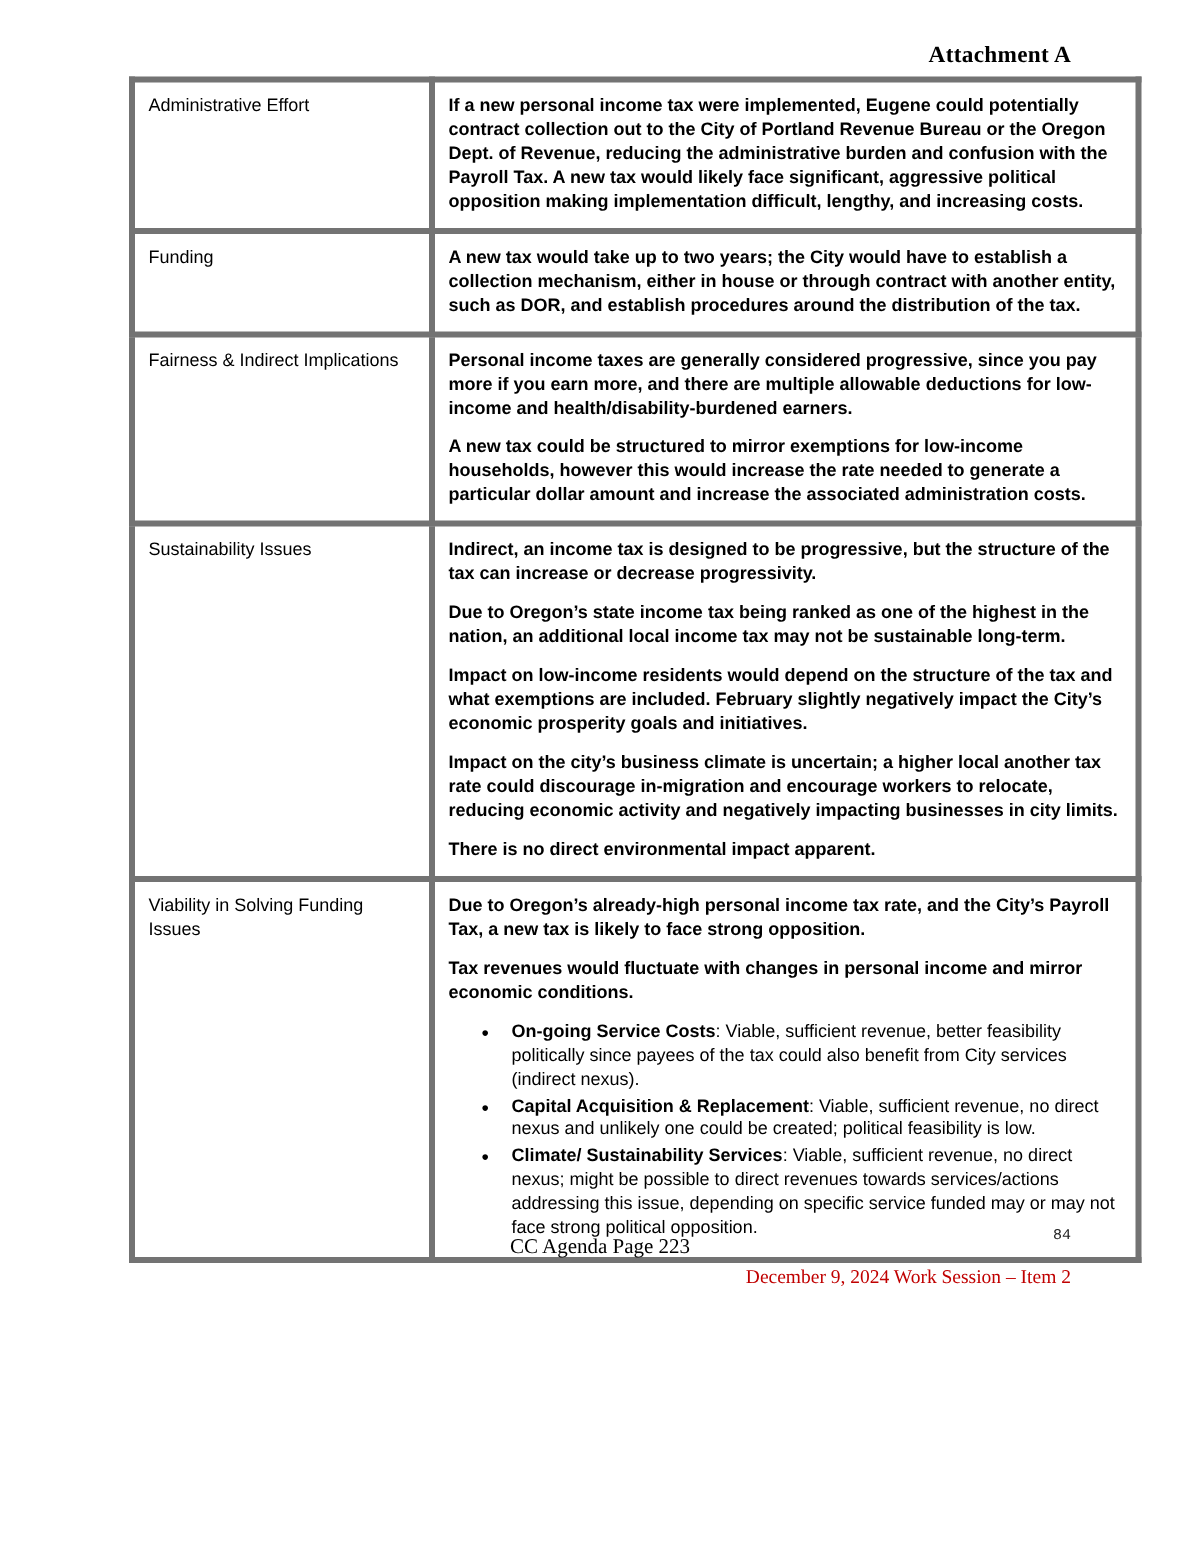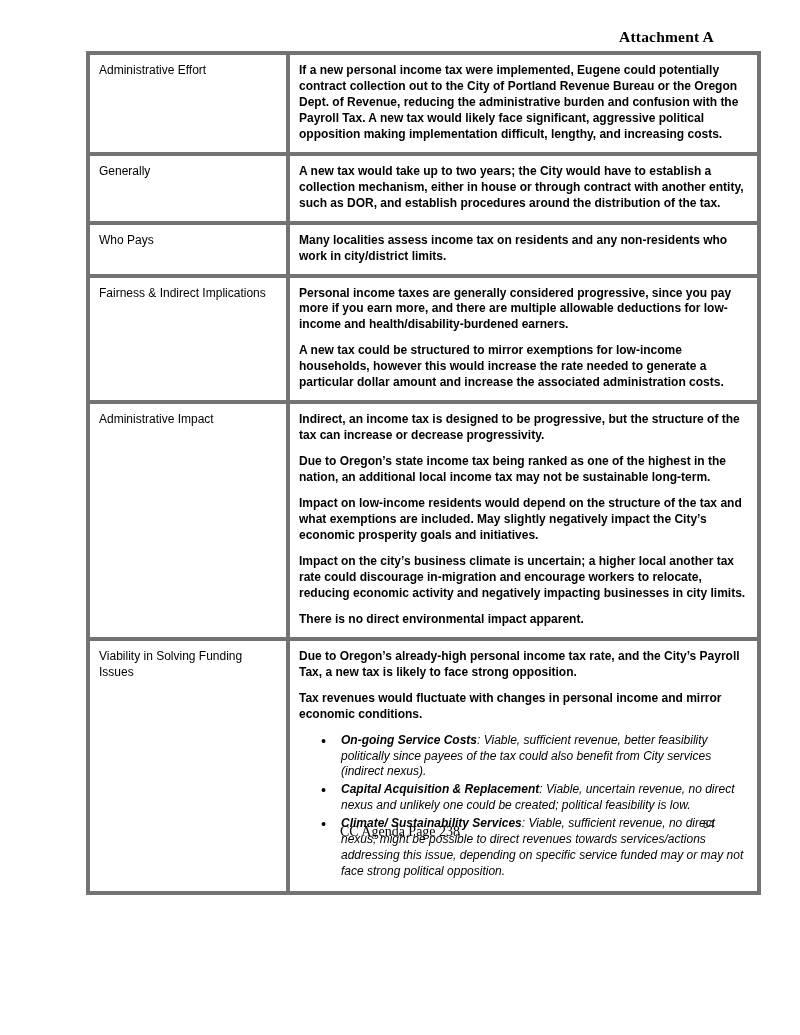--- a/index.html
+++ b/index.html
@@ -62,21 +62,20 @@
   ul.bullets {
     margin: 0;
     padding-left: 0;
     list-style: none;
   }
   ul.bullets li {
     position: relative;
     padding-left: 42px;
     margin-bottom: 2px;
     line-height: 1.33;
-    font-style: italic;
   }
   ul.bullets li:before {
     content: "\2022";
     position: absolute;
     left: 22px;
     top: -1px;
     font-size: 14px;
   }
   .b {
     font-weight: bold;
@@ -87,21 +86,21 @@
     left: 0;
     width: 800px;
     text-align: center;
     font-family: "Liberation Serif", serif;
     font-size: 14px;
   }
   .footer-pagenum {
     position: absolute;
     bottom: 36px;
     right: 86px;
-    font-family: Liberation Sans, sans-serif;
+    font-family: Liberation Mono, monospace;
     font-size: 10px;
     color: #222;
   }
   .footer-red {
     position: absolute;
     bottom: 7px;
     right: 86px;
     font-family: "Liberation Serif", serif;
     font-size: 13px;
     color: #c00000;
@@ -117,65 +116,60 @@
 
   <table class="doc-table">
     <tbody>
       <tr>
         <td class="label-cell">Administrative Effort</td>
         <td class="body-cell">
           <p>If a new personal income tax were implemented, Eugene could potentially contract collection out to the City of Portland Revenue Bureau or the Oregon Dept. of Revenue, reducing the administrative burden and confusion with the Payroll Tax. A new tax would likely face significant, aggressive political opposition making implementation difficult, lengthy, and increasing costs.</p>
         </td>
       </tr>
       <tr>
-        <td class="label-cell">Generally</td>
+        <td class="label-cell">Funding</td>
         <td class="body-cell">
           <p>A new tax would take up to two years; the City would have to establish a collection mechanism, either in house or through contract with another entity, such as DOR, and establish procedures around the distribution of the tax.</p>
-        </td>
-      </tr>
-      <tr>
-        <td class="label-cell">Who Pays</td>
-        <td class="body-cell">
-          <p>Many localities assess income tax on residents and any non-residents who work in city/district limits.</p>
         </td>
       </tr>
       <tr>
         <td class="label-cell">Fairness &amp; Indirect Implications</td>
         <td class="body-cell">
           <p>Personal income taxes are generally considered progressive, since you pay more if you earn more, and there are multiple allowable deductions for low-income and health/disability-burdened earners.</p>
           <p>A new tax could be structured to mirror exemptions for low-income households, however this would increase the rate needed to generate a particular dollar amount and increase the associated administration costs.</p>
         </td>
       </tr>
       <tr>
-        <td class="label-cell">Administrative Impact</td>
+        <td class="label-cell">Sustainability Issues</td>
         <td class="body-cell">
           <p>Indirect, an income tax is designed to be progressive, but the structure of the tax can increase or decrease progressivity.</p>
           <p>Due to Oregon’s state income tax being ranked as one of the highest in the nation, an additional local income tax may not be sustainable long-term.</p>
-          <p>Impact on low-income residents would depend on the structure of the tax and what exemptions are included. May slightly negatively impact the City’s economic prosperity goals and initiatives.</p>
+          <p>Impact on low-income residents would depend on the structure of the tax and what exemptions are included. February slightly negatively impact the City’s economic prosperity goals and initiatives.</p>
           <p>Impact on the city’s business climate is uncertain; a higher local another tax rate could discourage in-migration and encourage workers to relocate, reducing economic activity and negatively impacting businesses in city limits.</p>
           <p>There is no direct environmental impact apparent.</p>
         </td>
       </tr>
       <tr>
         <td class="label-cell">Viability in Solving Funding Issues</td>
         <td class="body-cell">
           <p>Due to Oregon’s already-high personal income tax rate, and the City’s Payroll Tax, a new tax is likely to face strong opposition.</p>
           <p>Tax revenues would fluctuate with changes in personal income and mirror economic conditions.</p>
           <ul class="bullets">
             <li>
               <span class="b">On-going Service Costs</span><span>: Viable, sufficient revenue, better feasibility politically since payees of the tax could also benefit from City services (indirect nexus).</span>
             </li>
             <li>
-              <span class="b">Capital Acquisition &amp; Replacement</span><span>: Viable, uncertain revenue, no direct nexus and unlikely one could be created; political feasibility is low.</span>
+              <span class="b">Capital Acquisition &amp; Replacement</span><span>: Viable, sufficient revenue, no direct nexus and unlikely one could be created; political feasibility is low.</span>
             </li>
             <li>
               <span class="b">Climate/ Sustainability Services</span><span>: Viable, sufficient revenue, no direct nexus; might be possible to direct revenues towards services/actions addressing this issue, depending on specific service funded may or may not face strong political opposition.</span>
             </li>
           </ul>
         </td>
       </tr>
     </tbody>
   </table>
 
   <div class="footer-pagenum">84</div>
-  <div class="footer-left">CC Agenda Page 238</div>
+  <div class="footer-left">CC Agenda Page 223</div>
+  <div class="footer-red">December 9, 2024 Work Session – Item 2</div>
 
 </div>
 
 </body></html>

